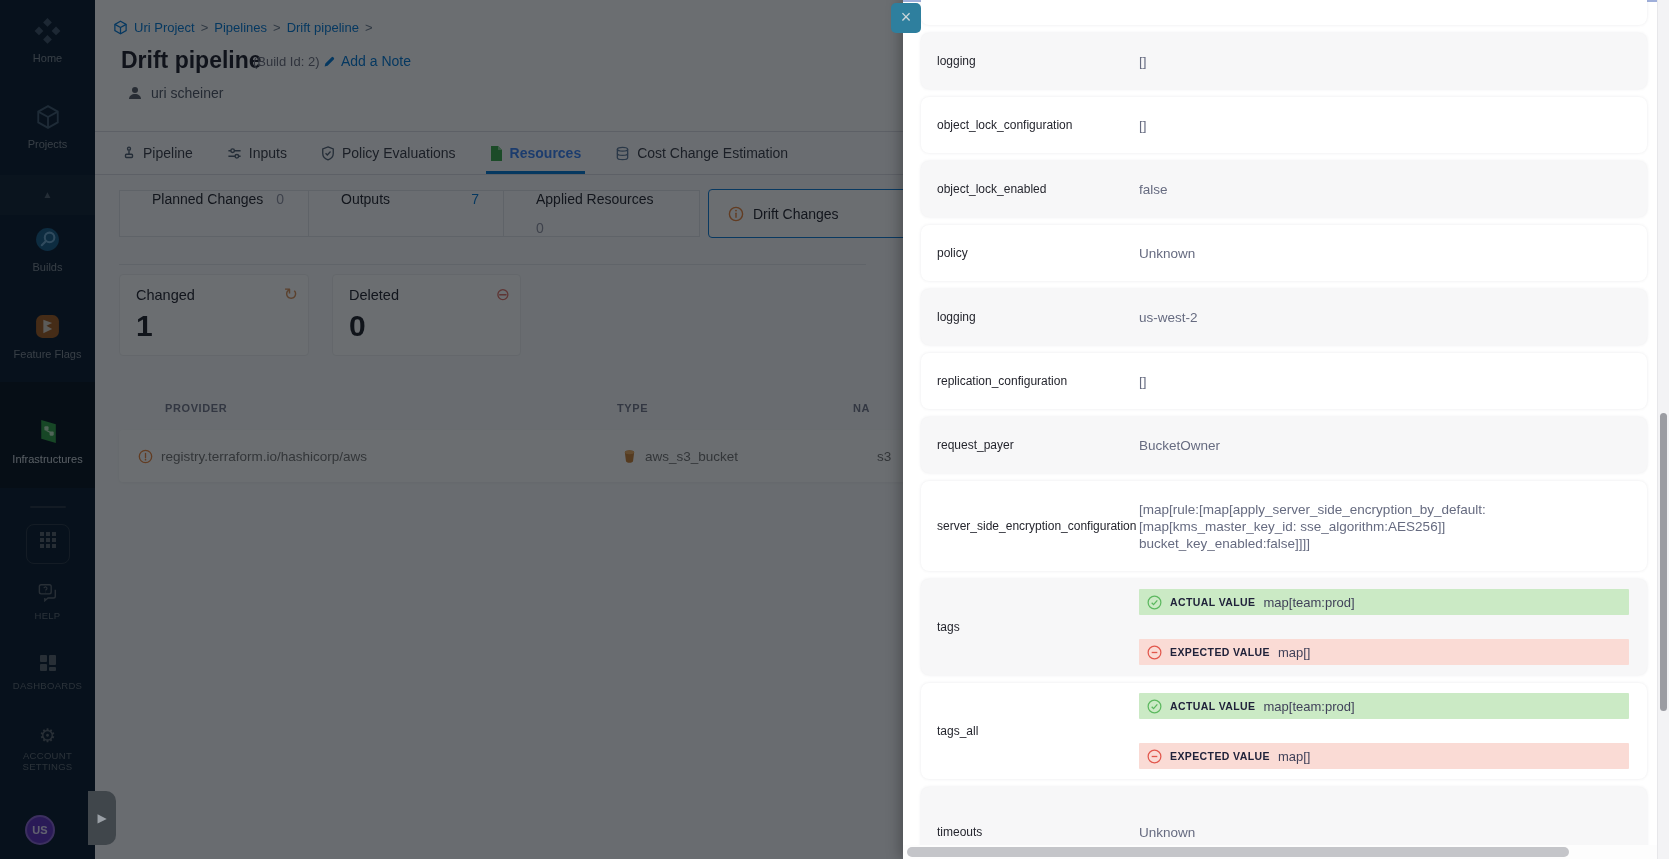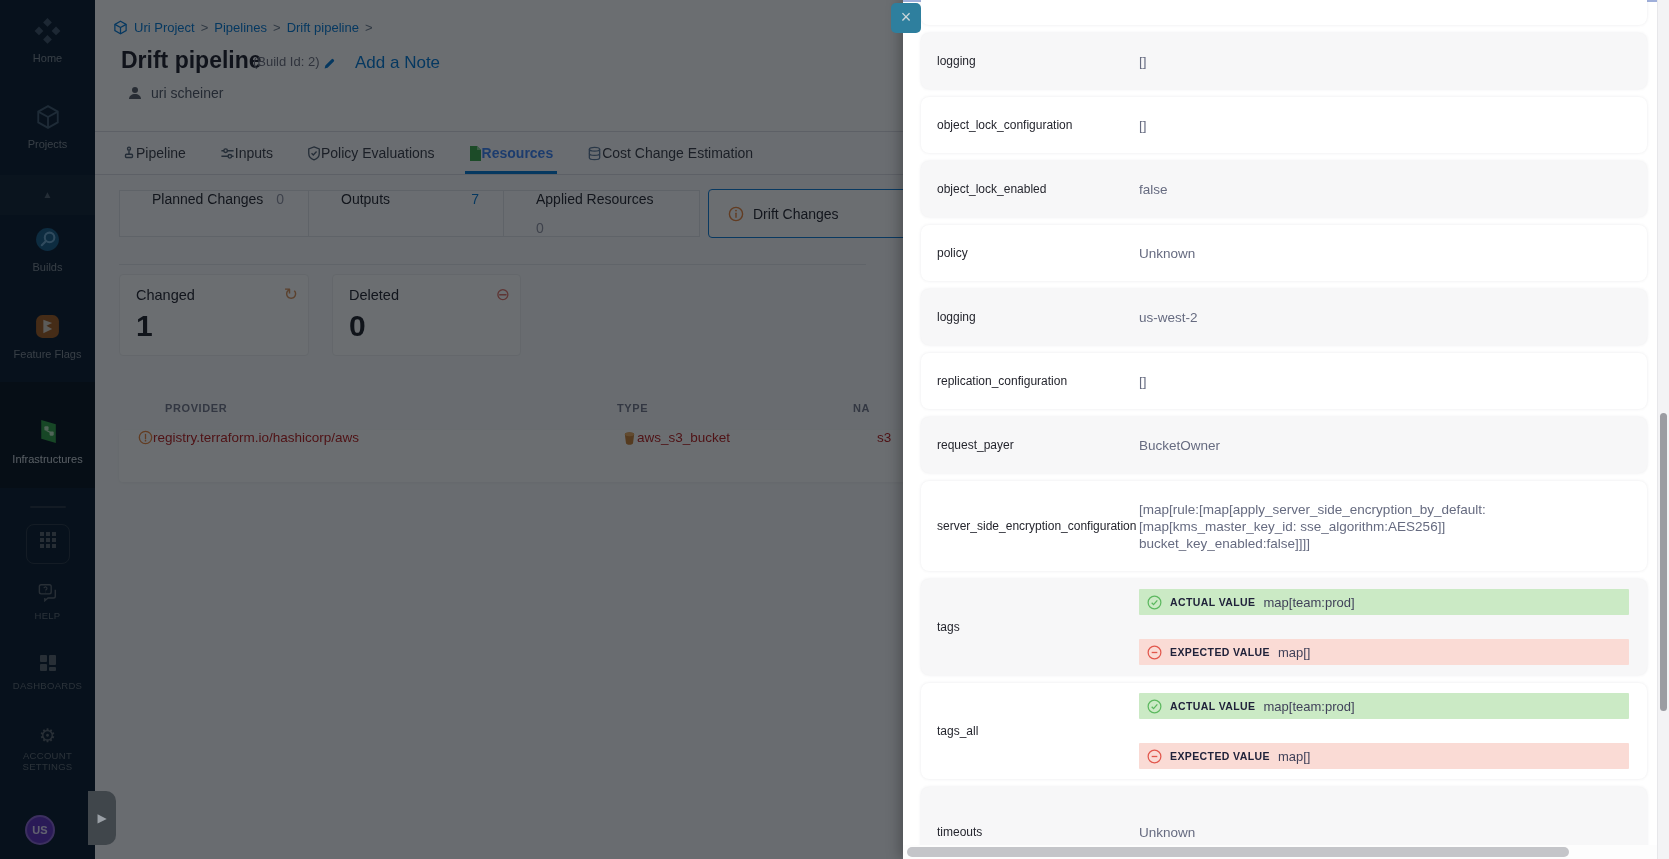--- a/index.html
+++ b/index.html
@@ -24,46 +24,46 @@
   .avatar { position:absolute; left:25px; top:815px; width:30px; height:30px; border-radius:50%; background:#5c2fbf; border:2px solid #8a63d2; color:#e7defa; font-size:11px; font-weight:bold; text-align:center; line-height:26px; }
 
   
   .main { position:absolute; left:95px; top:0; width:808px; height:859px; background:#fafbfc; z-index:1; }
   .header-white { position:absolute; left:0; top:0; width:808px; height:131px; background:#fff; }
   .breadcrumb { position:absolute; left:18px; top:20px; font-size:13px; color:#0278d5; display:flex; align-items:center; gap:6px; }
   .crumb { color:#0278d5; cursor:pointer; }
   .crumb-sep { color:#6b7a8c; }
   .page-title { position:absolute; left:26px; top:47px; font-size:23px; font-weight:bold; color:#1c1c28; }
   .build-id { position:absolute; left:158px; top:54px; font-size:13px; color:#6b6d7c; }
-  .add-note { position:absolute; left:228px; top:53px; font-size:17px; color:#0278d5; display:flex; align-items:center; gap:19px; }
+  .add-note { position:absolute; left:228px; top:53px; font-size:14px; color:#0278d5; display:flex; align-items:center; gap:5px; }
   .author { position:absolute; left:32px; top:85px; font-size:14px; color:#4f5564; display:flex; align-items:center; gap:8px; }
 
   
   .tabbar { position:absolute; left:0; top:131px; width:808px; height:44px; border-top:1px solid #dcdde3; border-bottom:1px solid #dcdde3; display:flex; align-items:center; padding-left:27px; gap:34px; background:#fdfdfe; }
-  .tab { display:flex; align-items:center; font-size:14px; color:#383b46; height:100%; position:relative; cursor:pointer; }
+  .tab { display:flex; align-items:center; gap:7px; font-size:14px; color:#383b46; height:100%; position:relative; cursor:pointer; }
   .tab.active { color:#3b82f6; font-weight:bold; }
   .tab.active::after { content:""; position:absolute; left:-4px; right:-4px; bottom:0; height:3px; background:#0278d5; }
 
   
   .seg { position:absolute; top:190px; height:47px; background:#fdfdfe; border:1px solid #e2e3e8; display:flex; align-items:flex-start; justify-content:space-between; padding:0 24px 0 32px; font-size:14px; color:#24252f; }
   .seg .count { color:#8f91a3; font-size:14px; }
   .seg .count.blue { color:#0278d5; }
   .chip-selected { position:absolute; top:189px; left:708px; width:232px; height:49px; background:#fff; border:1.5px solid #0b7bd6; border-radius:4px; display:flex; align-items:center; gap:9px; padding-left:19px; font-size:14px; color:#24252f; }
   .section-divider { position:absolute; top:264px; left:119px; width:747px; height:1px; background:#e4e5ea; }
 
   
   .sumcard { position:absolute; top:274px; height:82px; background:#fff; border:1px solid #ededf1; border-radius:4px; }
   .sumcard .lbl { position:absolute; left:16px; top:12px; font-size:14.5px; color:#22232e; }
   .sumcard .val { position:absolute; left:16px; top:34px; font-size:30px; font-weight:bold; color:#1d1e27; }
   .sumcard .cicon { position:absolute; right:10px; top:9px; font-size:17px; }
 
   
   .th { position:absolute; top:402px; font-size:11px; font-weight:bold; letter-spacing:.6px; color:#73768a; }
   .trow { position:absolute; left:119px; top:430px; width:790px; height:52px; background:#fff; border-radius:4px; box-shadow:0 1px 3px rgba(40,41,61,.06); }
-  .trow .cell { position:absolute; top:0; height:52px; display:flex; font-size:13.5px; color:#b91c1c; }
+  .trow .cell { position:absolute; top:0; height:52px; display:flex; align-items:center; gap:8px; font-size:13.5px; color:#737373; }
 
   
   .overlay { position:absolute; left:0; top:0; width:903px; height:859px; background:rgba(8,13,18,.60); z-index:5; }
   .nav-handle { position:absolute; left:88px; top:791px; width:28px; height:54px; background:#40464b; border-radius:0 10px 10px 0; z-index:6; color:#9aa0a6; font-size:12px; text-align:center; line-height:54px; }
 
   
   .drawer { position:absolute; left:903px; top:0; width:792px; height:859px; background:#fff; z-index:10; box-shadow:-4px 0 12px rgba(0,0,0,.25); }
   .drawer-topline { position:absolute; left:0; top:0; width:766px; height:2px; background:#9fafda; }
   .close-btn { position:absolute; left:891px; top:3px; width:30px; height:30px; background:#2e7f9e; border-radius:5px; color:#ccd6da; font-size:18px; text-align:center; line-height:28px; z-index:11; cursor:pointer; }
 

